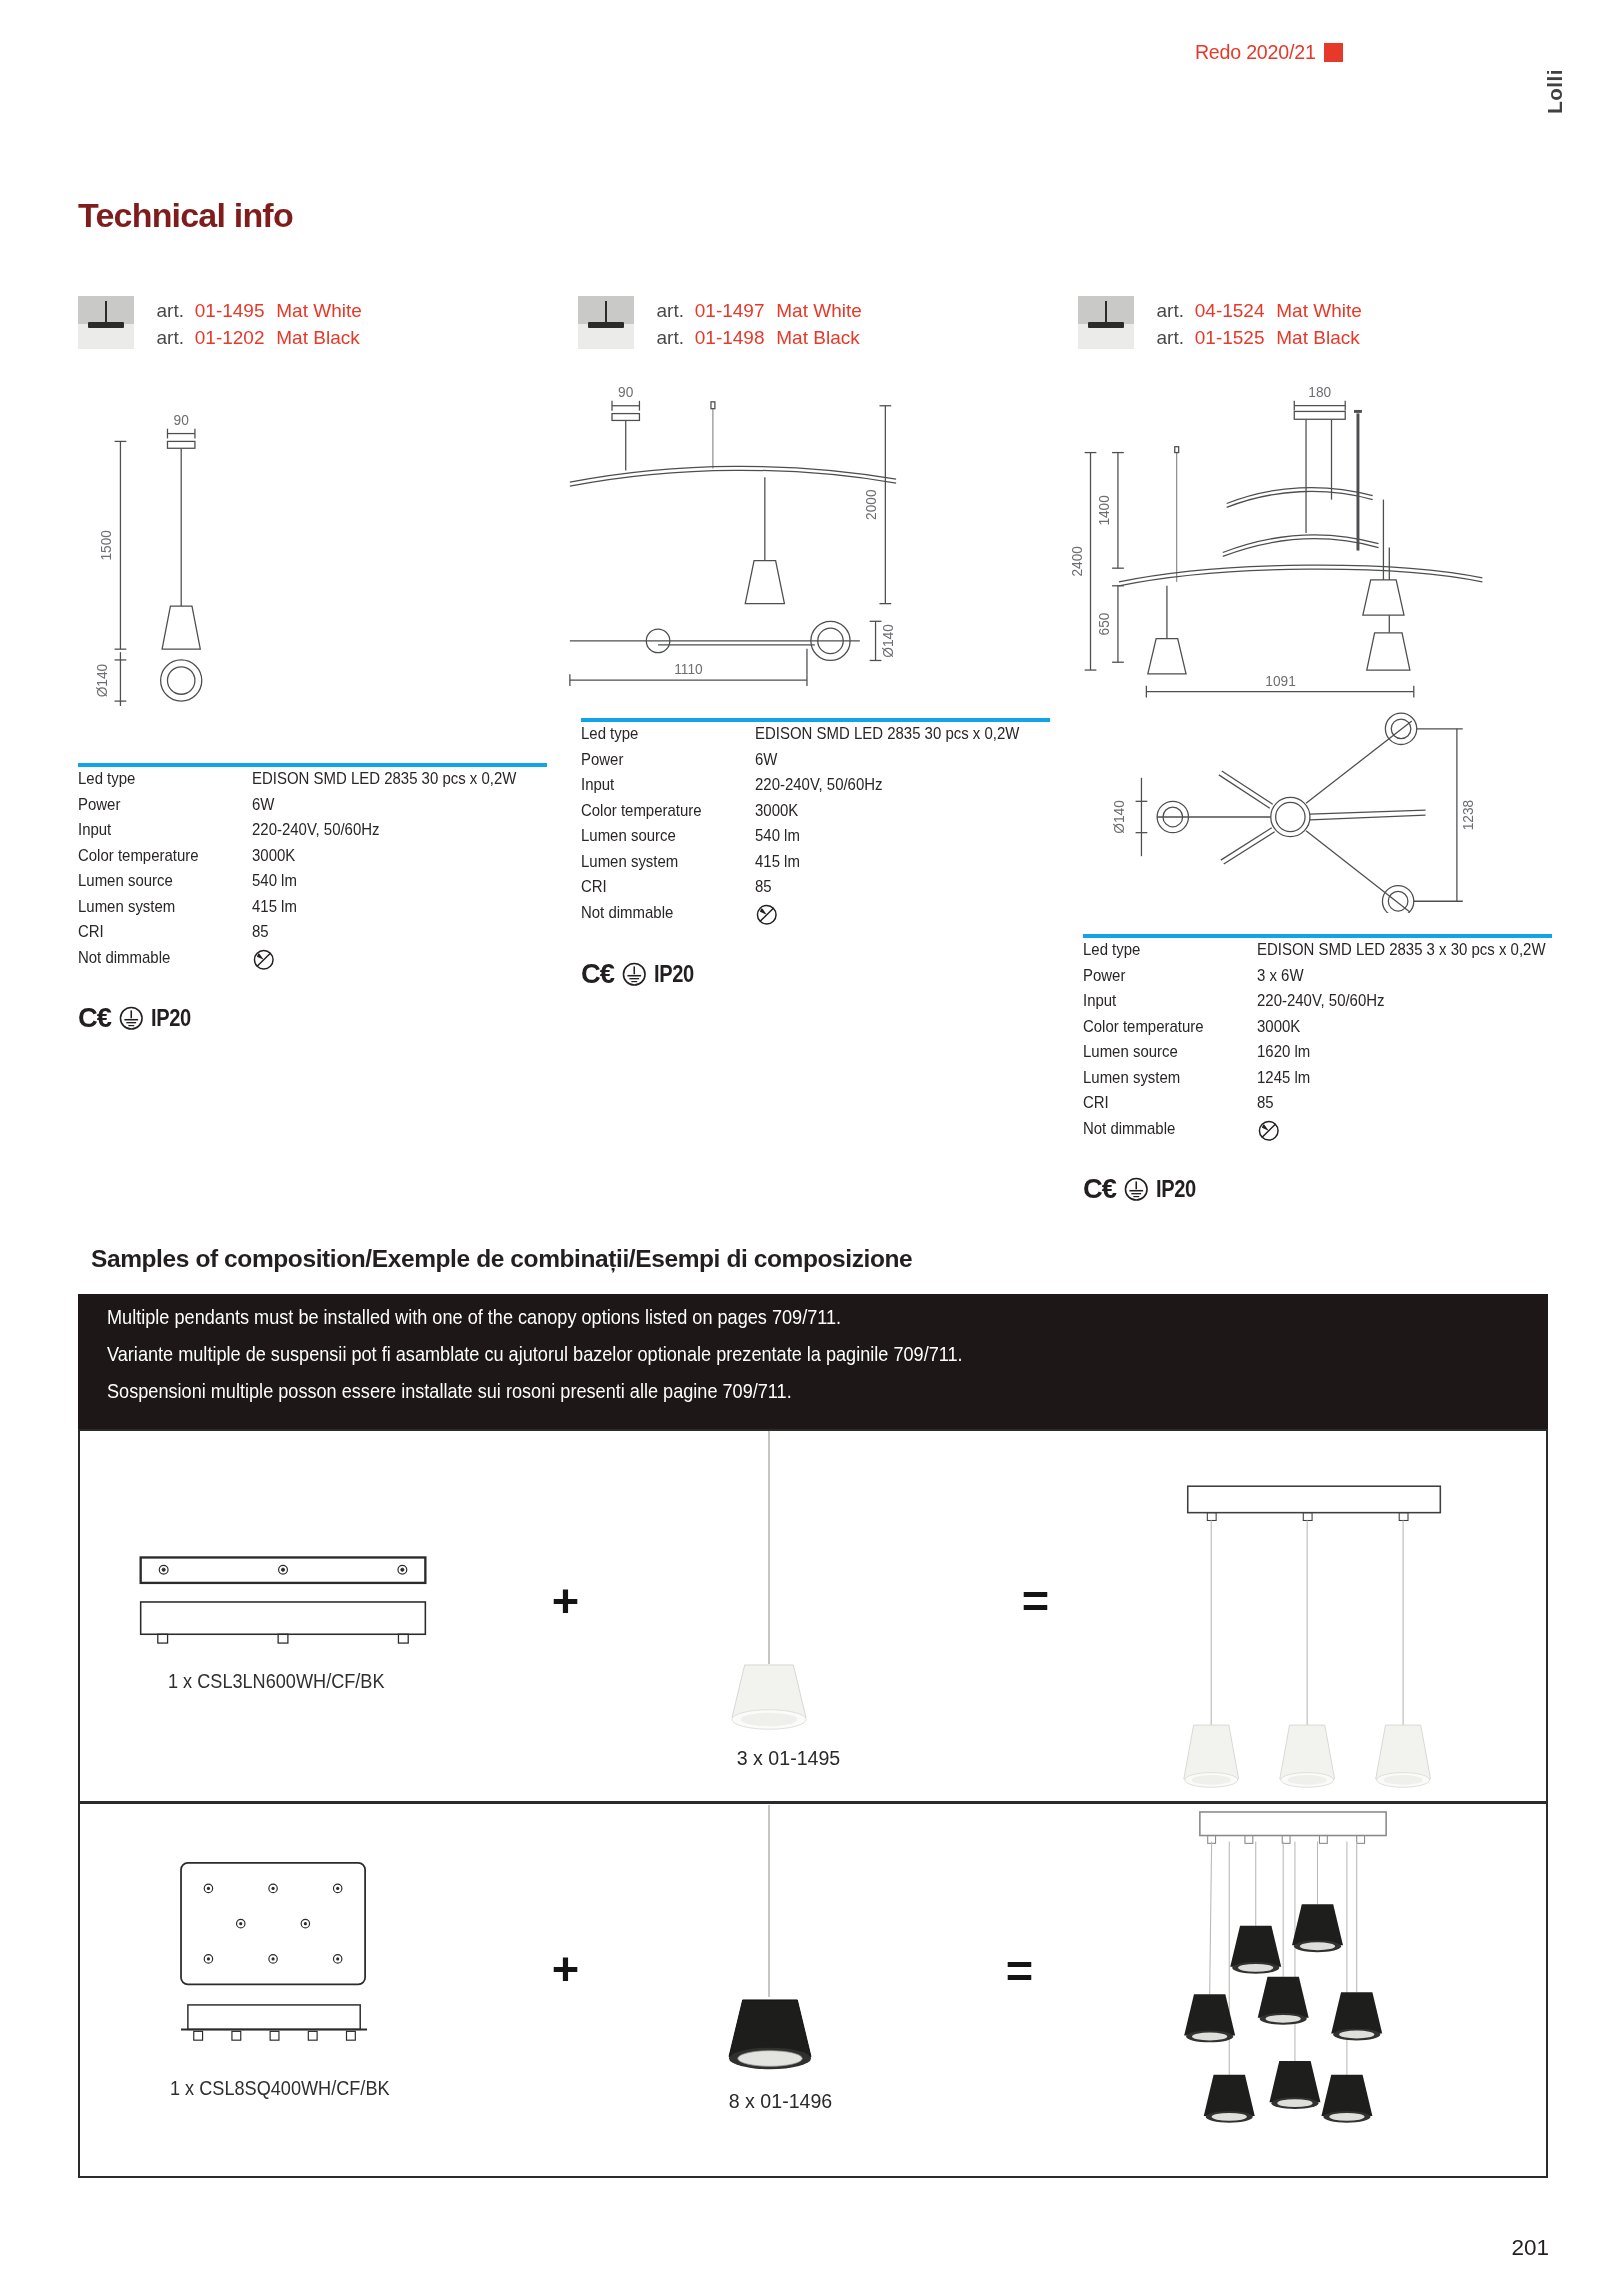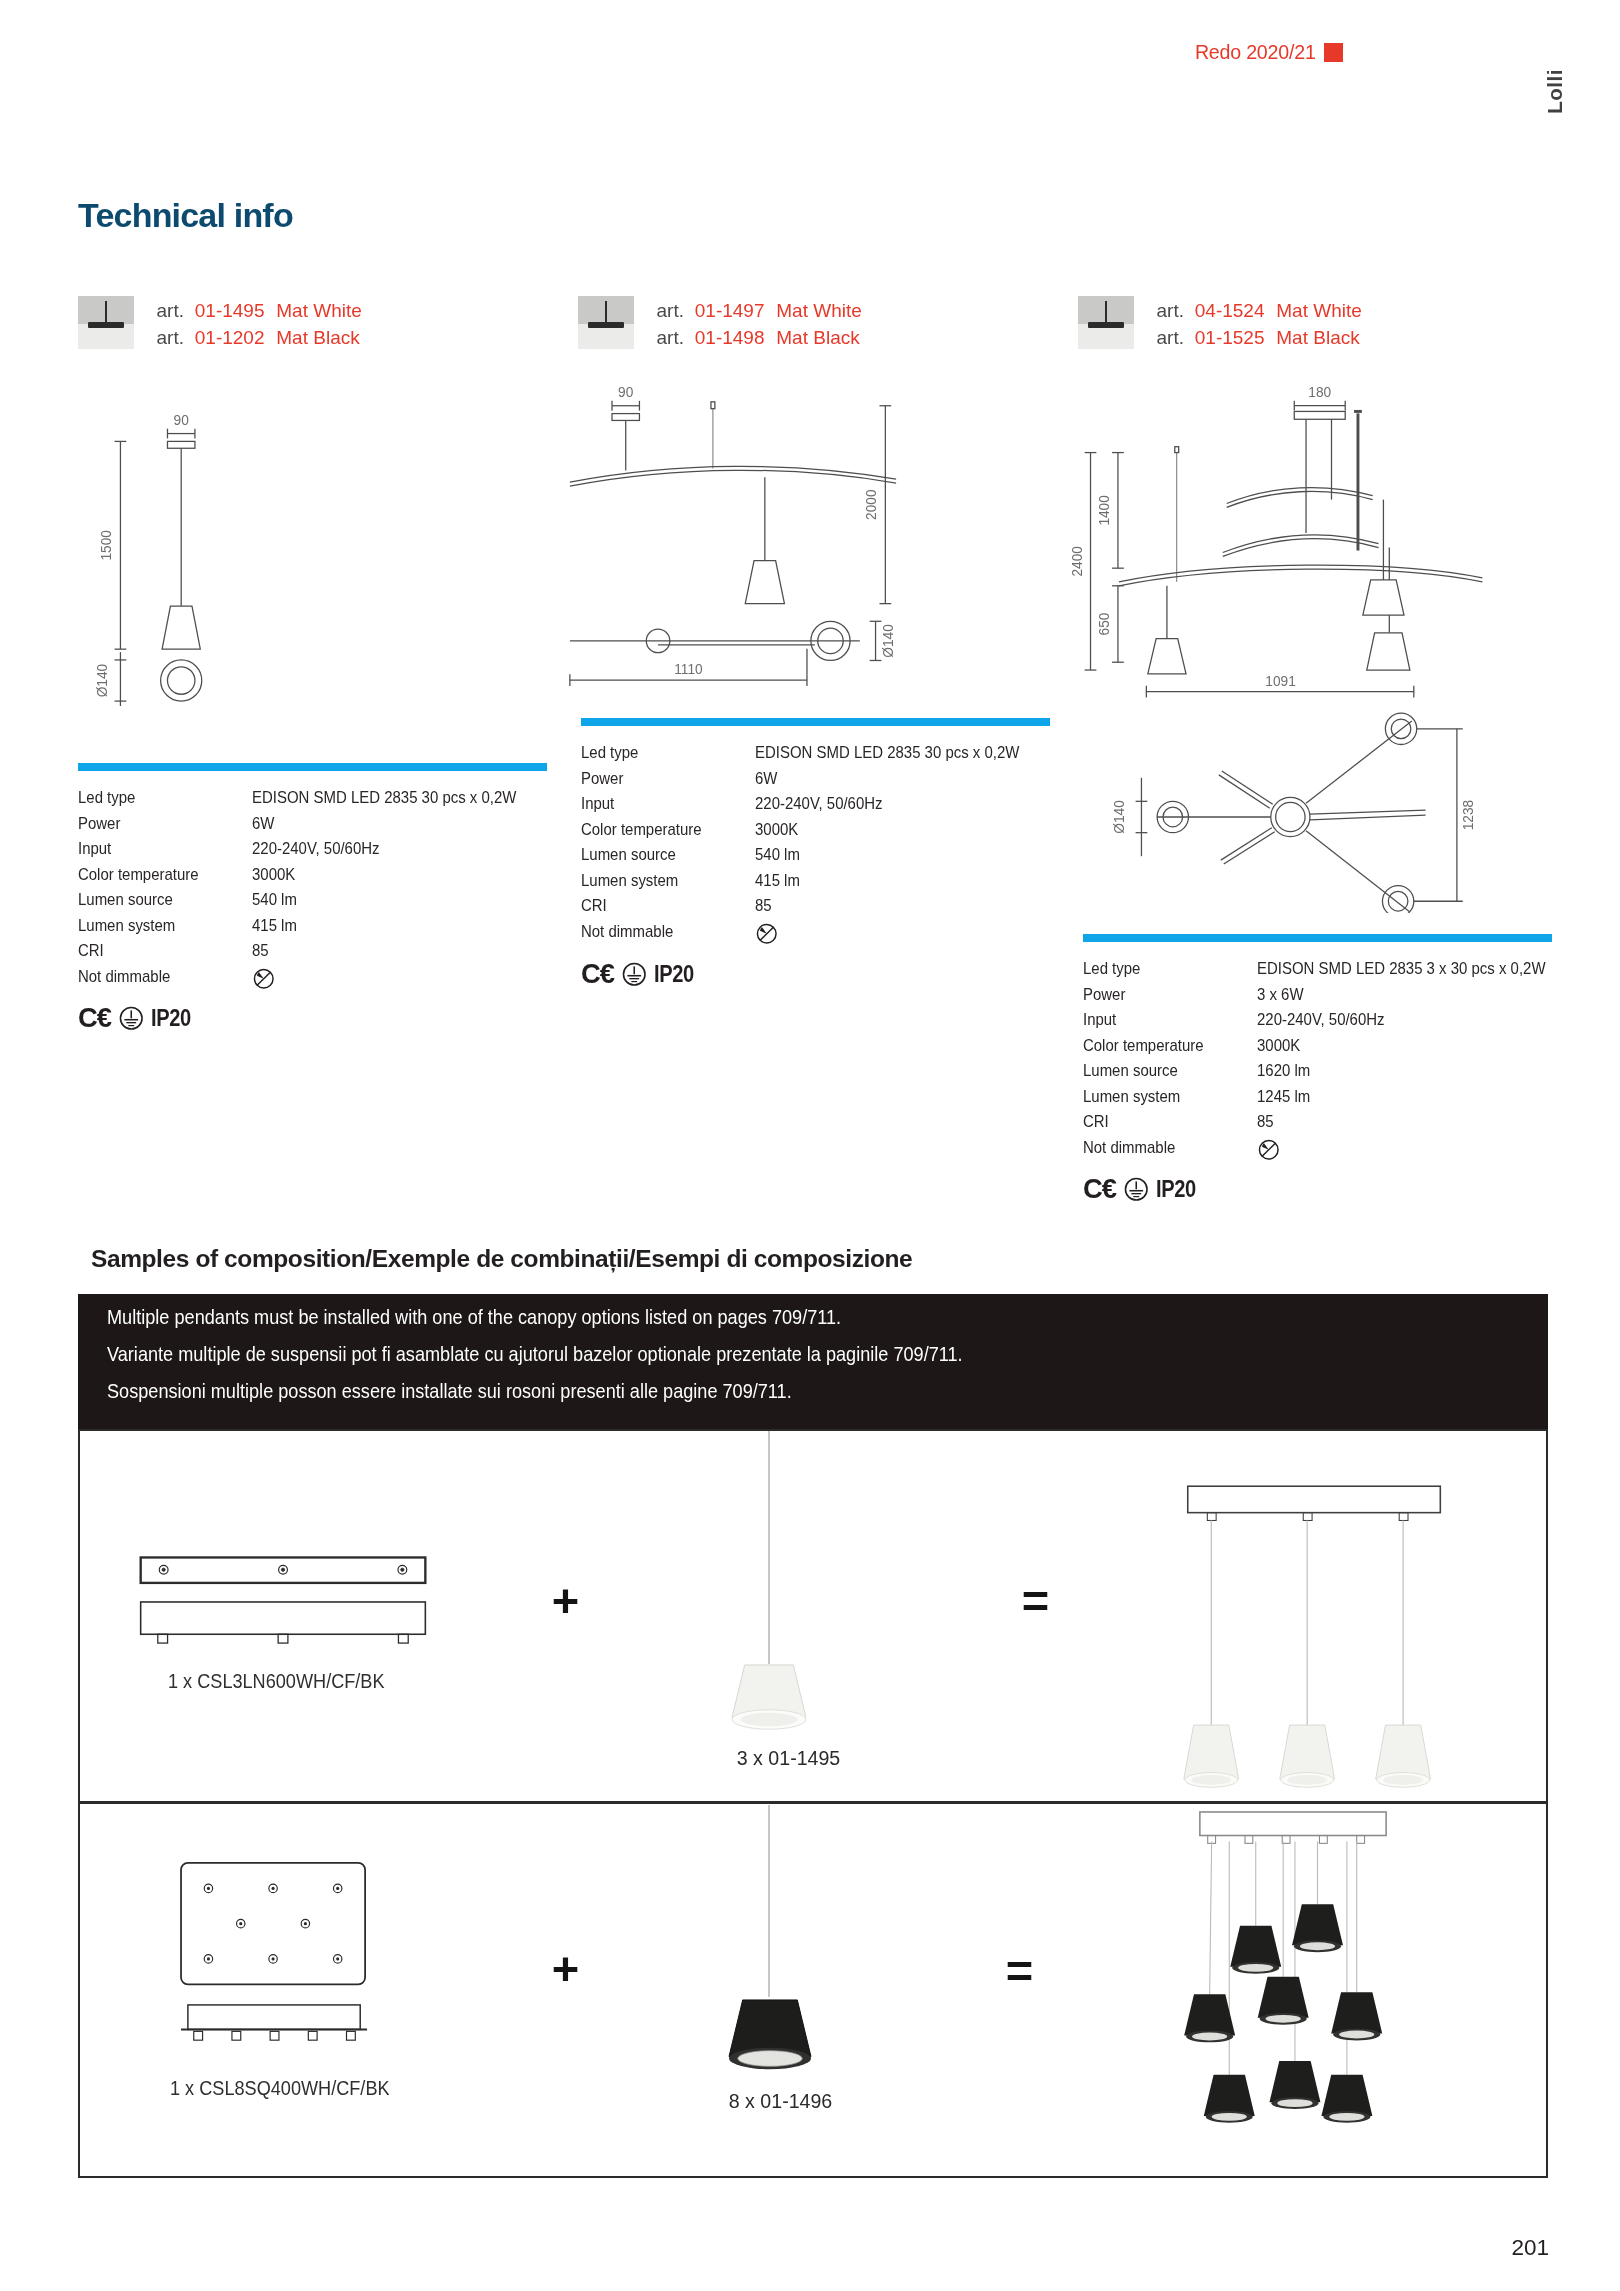--- a/index.html
+++ b/index.html
@@ -9,42 +9,42 @@
   .sqz{display:inline-block;transform:scaleX(0.88);transform-origin:0 50%;white-space:nowrap;}
 
   
   .edition-wrap{top:41px;right:277px;display:flex;align-items:center;gap:8.8px;}
   .edition{font-size:19.6px;color:#e6392a;letter-spacing:-0.2px;}
   .red-square{width:18.6px;height:18.6px;background:#e6392a;}
   .collection{left:1543px;top:69px;font-size:20.6px;font-weight:bold;color:#414042;
               writing-mode:vertical-rl;transform:rotate(180deg);letter-spacing:0.5px;}
 
   
-  .page-title{left:78px;top:196px;font-size:34px;font-weight:bold;letter-spacing:-0.8px;color:#0c4a6e;}
+  .page-title{left:78px;top:196px;font-size:34px;font-weight:bold;letter-spacing:-0.8px;color:#7f1d1d;}
 
   
   .art-block{display:flex;top:296px;}
   .art-thumb{width:56px;height:53px;position:relative;flex:none;}
   .art-thumb .half-top{position:absolute;left:0;top:0;width:56px;height:28px;background:#c9c9c8;}
   .art-thumb .half-bot{position:absolute;left:0;top:28px;width:56px;height:24.5px;background:#ebebea;}
   .art-thumb .stem{position:absolute;left:26.5px;top:4.9px;width:2.9px;height:21.6px;background:#2b2b2b;}
   .art-thumb .bar{position:absolute;left:9.8px;top:25.5px;width:36px;height:6.9px;background:#2b2b2b;border-radius:1px;}
   .art-lines{margin-left:22.5px;padding-top:1px;}
   .art-line{font-size:19px;line-height:27.4px;white-space:nowrap;}
   .art-prefix{color:#4a4a4a;margin-right:10.8px;}
   .art-code{color:#e6392a;margin-right:11.8px;}
   .art-finish{color:#e6392a;}
 
   
   .tdraw{stroke:#4d4e50;fill:none;stroke-width:1.3;}
   svg text{font-family:"Liberation Sans",sans-serif;}
   .dimtxt{fill:#6d6e71;font-size:14px;stroke:none;}
 
   
-  .spec-table{width:469px;border-top:8px solid #0ea5e9;padding-top:17px;}
+  .spec-table{width:469px;border-top:4px solid #0ea5e9;padding-top:2px;}
   .spec-row{display:flex;height:25.5px;font-size:17px;color:#2a2627;}
   .spec-label{width:174px;flex:none;}
   .spec-value{flex:1;}
   .certs{display:flex;align-items:center;gap:7.8px;}
   .ce-mark{font-size:27.4px;font-weight:bold;letter-spacing:-1px;color:#231f20;}
   .ip-mark{font-size:24.5px;font-weight:bold;letter-spacing:-0.5px;color:#231f20;
            display:inline-block;transform:scaleX(0.82);transform-origin:0 50%;}
 
   
   .samples-heading{left:78px;top:1245px;font-size:24.5px;font-weight:bold;letter-spacing:-0.4px;margin-left:13px;}

